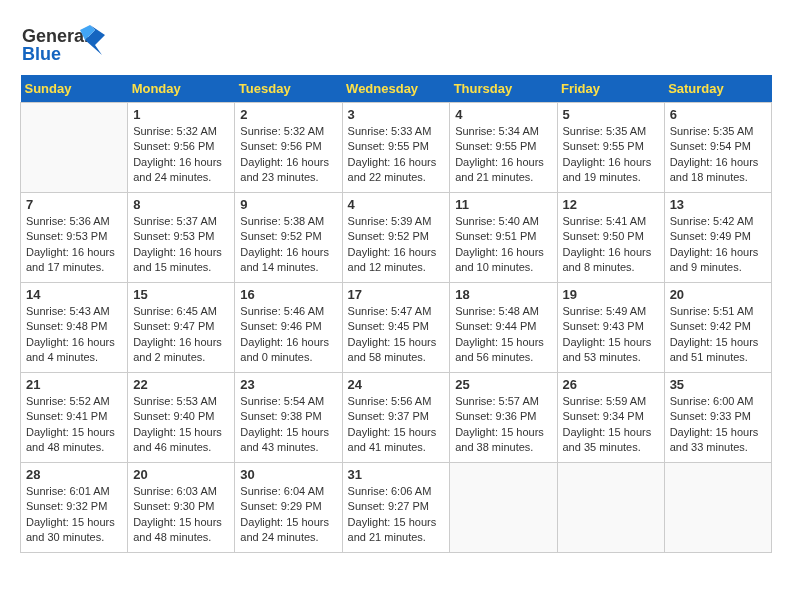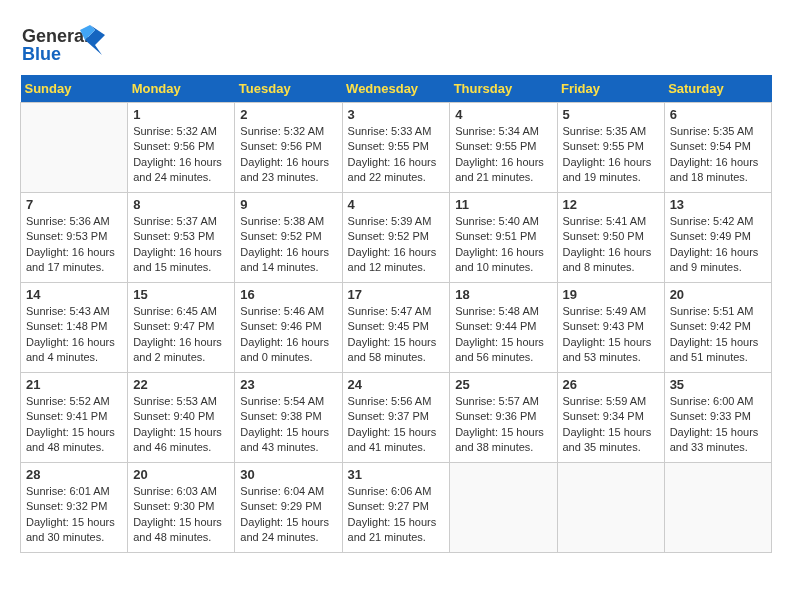--- a/index.html
+++ b/index.html
@@ -166,21 +166,21 @@
           <div class="day-info"><span>Sunrise: 5:41 AM</span><br><span>Sunset: 9:50 PM</span><br><span>Daylight: 16 hours and 8 minutes.</span></div>
         </td>
         <td>
           <span class="day-num">13</span>
           <div class="day-info"><span>Sunrise: 5:42 AM</span><br><span>Sunset: 9:49 PM</span><br><span>Daylight: 16 hours and 9 minutes.</span></div>
         </td>
       </tr>
       <tr>
         <td>
           <span class="day-num">14</span>
-          <div class="day-info"><span>Sunrise: 5:43 AM</span><br><span>Sunset: 1:48 PM</span><br><span>Daylight: 16 hours and 4 minutes.</span></div>
+          <div class="day-info"><span>Sunrise: 5:43 AM</span><br><span>Sunset: 9:48 PM</span><br><span>Daylight: 16 hours and 4 minutes.</span></div>
         </td>
         <td>
           <span class="day-num">15</span>
           <div class="day-info"><span>Sunrise: 6:45 AM</span><br><span>Sunset: 9:47 PM</span><br><span>Daylight: 16 hours and 2 minutes.</span></div>
         </td>
         <td>
           <span class="day-num">16</span>
           <div class="day-info"><span>Sunrise: 5:46 AM</span><br><span>Sunset: 9:46 PM</span><br><span>Daylight: 16 hours and 0 minutes.</span></div>
         </td>
         <td>

